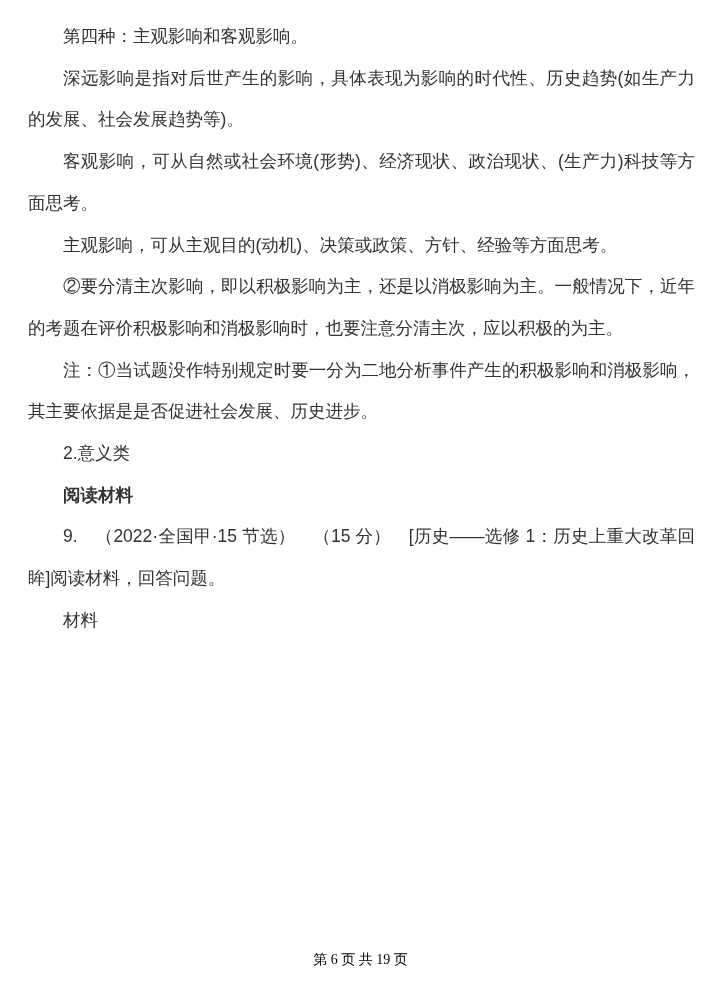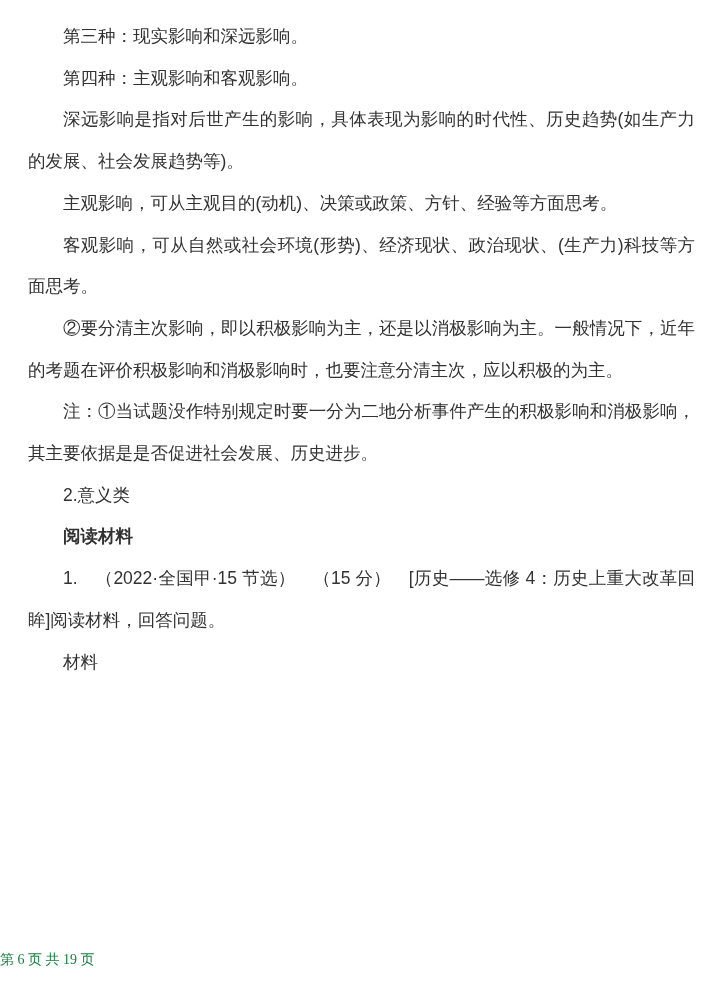--- a/index.html
+++ b/index.html
@@ -34,36 +34,35 @@
     text-indent: 2em;
   }
   p.para.bold {
     font-weight: bold;
   }
   .page-footer {
     position: absolute;
     left: 0;
     right: 0;
     top: 951px;
-    text-align: left;
+    text-align: center;
     font-family: "Liberation Serif", serif;
     font-size: 14px;
-    color: #15803d;
+    color: #000000;
   }
 </style>
 </head>
 <body>
 
 <div class="doc-body">
-  <p class="para indent">第三种：现实影响和深远影响。</p>
   <p class="para indent">第四种：主观影响和客观影响。</p>
   <p class="para indent">深远影响是指对后世产生的影响，具体表现为影响的时代性、历史趋势(如生产力的发展、社会发展趋势等)。</p>
+  <p class="para indent">客观影响，可从自然或社会环境(形势)、经济现状、政治现状、(生产力)科技等方面思考。</p>
   <p class="para indent">主观影响，可从主观目的(动机)、决策或政策、方针、经验等方面思考。</p>
-  <p class="para indent">客观影响，可从自然或社会环境(形势)、经济现状、政治现状、(生产力)科技等方面思考。</p>
   <p class="para indent">②要分清主次影响，即以积极影响为主，还是以消极影响为主。一般情况下，近年的考题在评价积极影响和消极影响时，也要注意分清主次，应以积极的为主。</p>
   <p class="para indent">注：①当试题没作特别规定时要一分为二地分析事件产生的积极影响和消极影响，其主要依据是是否促进社会发展、历史进步。</p>
   <p class="para indent">2.意义类</p>
   <p class="para indent bold">阅读材料</p>
-  <p class="para indent">1.　（2022·全国甲·15 节选）　（15 分）　[历史——选修 4：历史上重大改革回眸]阅读材料，回答问题。</p>
+  <p class="para indent">9.　（2022·全国甲·15 节选）　（15 分）　[历史——选修 1：历史上重大改革回眸]阅读材料，回答问题。</p>
   <p class="para indent">材料</p>
 </div>
 
 <div class="page-footer">第 6 页 共 19 页</div>
 
 </body></html>

